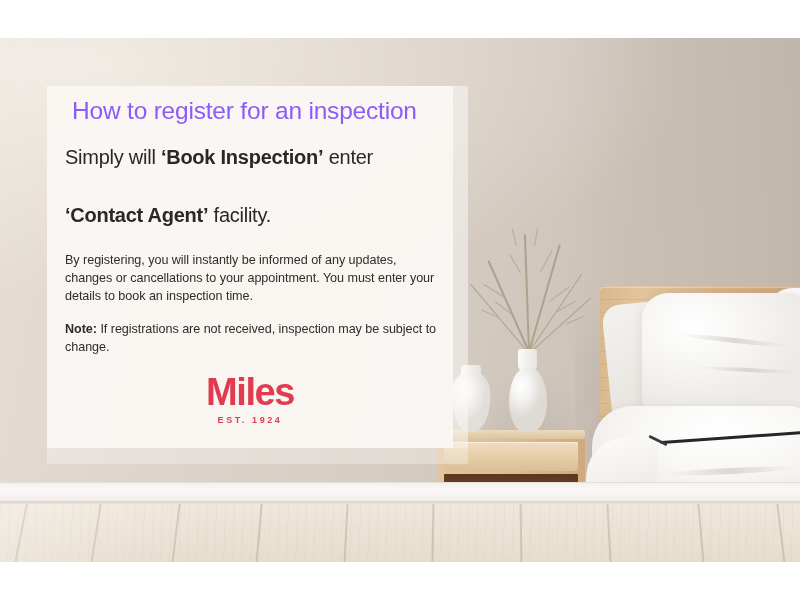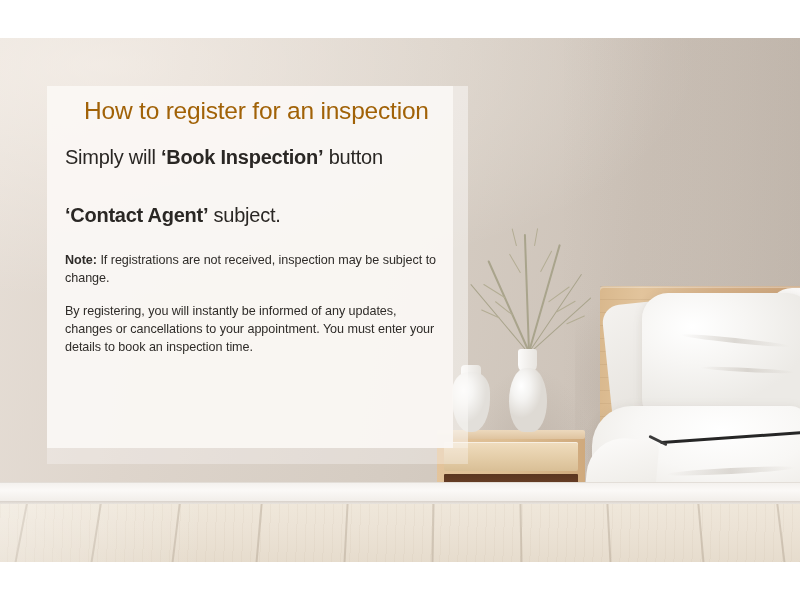--- a/index.html
+++ b/index.html
@@ -303,27 +303,27 @@
     left: 47px;
     top: 448px;
     width: 421px;
     height: 16px;
     background: rgba(252,250,248,0.34);
     z-index: 6;
   }
 
   #heading {
     position: absolute;
-    left: 84px;
+    left: 72px;
     top: 97px;
     width: 400px;
     font-size: 24.5px;
     font-weight: 400;
     letter-spacing: -0.2px;
-    color: #a16207;
+    color: #8b5cf6;
     white-space: nowrap;
     z-index: 8;
   }
 
   #lead {
     position: absolute;
     left: 65px;
     top: 143px;
     width: 398px;
     font-size: 20px;
@@ -458,27 +458,31 @@
     </div>
   </div>
 
   <div id="panel"></div>
   <div id="panel-ghost"></div>
   <div id="panel-ghost-2"></div>
 
   <div id="heading">How to register for an inspection</div>
 
   <div id="lead">
-    <span>Simply will </span><b>‘Book Inspection’</b><span> button</span><br>
+    <span>Simply will </span><b>‘Book Inspection’</b><span> enter</span><br>
     <br>
-    <b>‘Contact Agent’</b><span> subject.</span>
+    <b>‘Contact Agent’</b><span> facility.</span>
   </div>
 
   <div id="body-copy">
+    <p>By registering, you will instantly be informed of any updates, changes or cancellations to your appointment. You must enter your details to book an inspection time.</p>
     <p><b>Note:</b><span> If registrations are not received, inspection may be subject to change.</span></p>
-    <p>By registering, you will instantly be informed of any updates, changes or cancellations to your appointment. You must enter your details to book an inspection time.</p>
   </div>
 
+  <div id="logo">
+    <div id="logo-word">Miles</div>
+    <div id="logo-est">EST. 1924</div>
+  </div>
 
   <div class="letterbox top"></div>
   <div class="letterbox bottom"></div>
 
 </div>
 
 </body></html>

